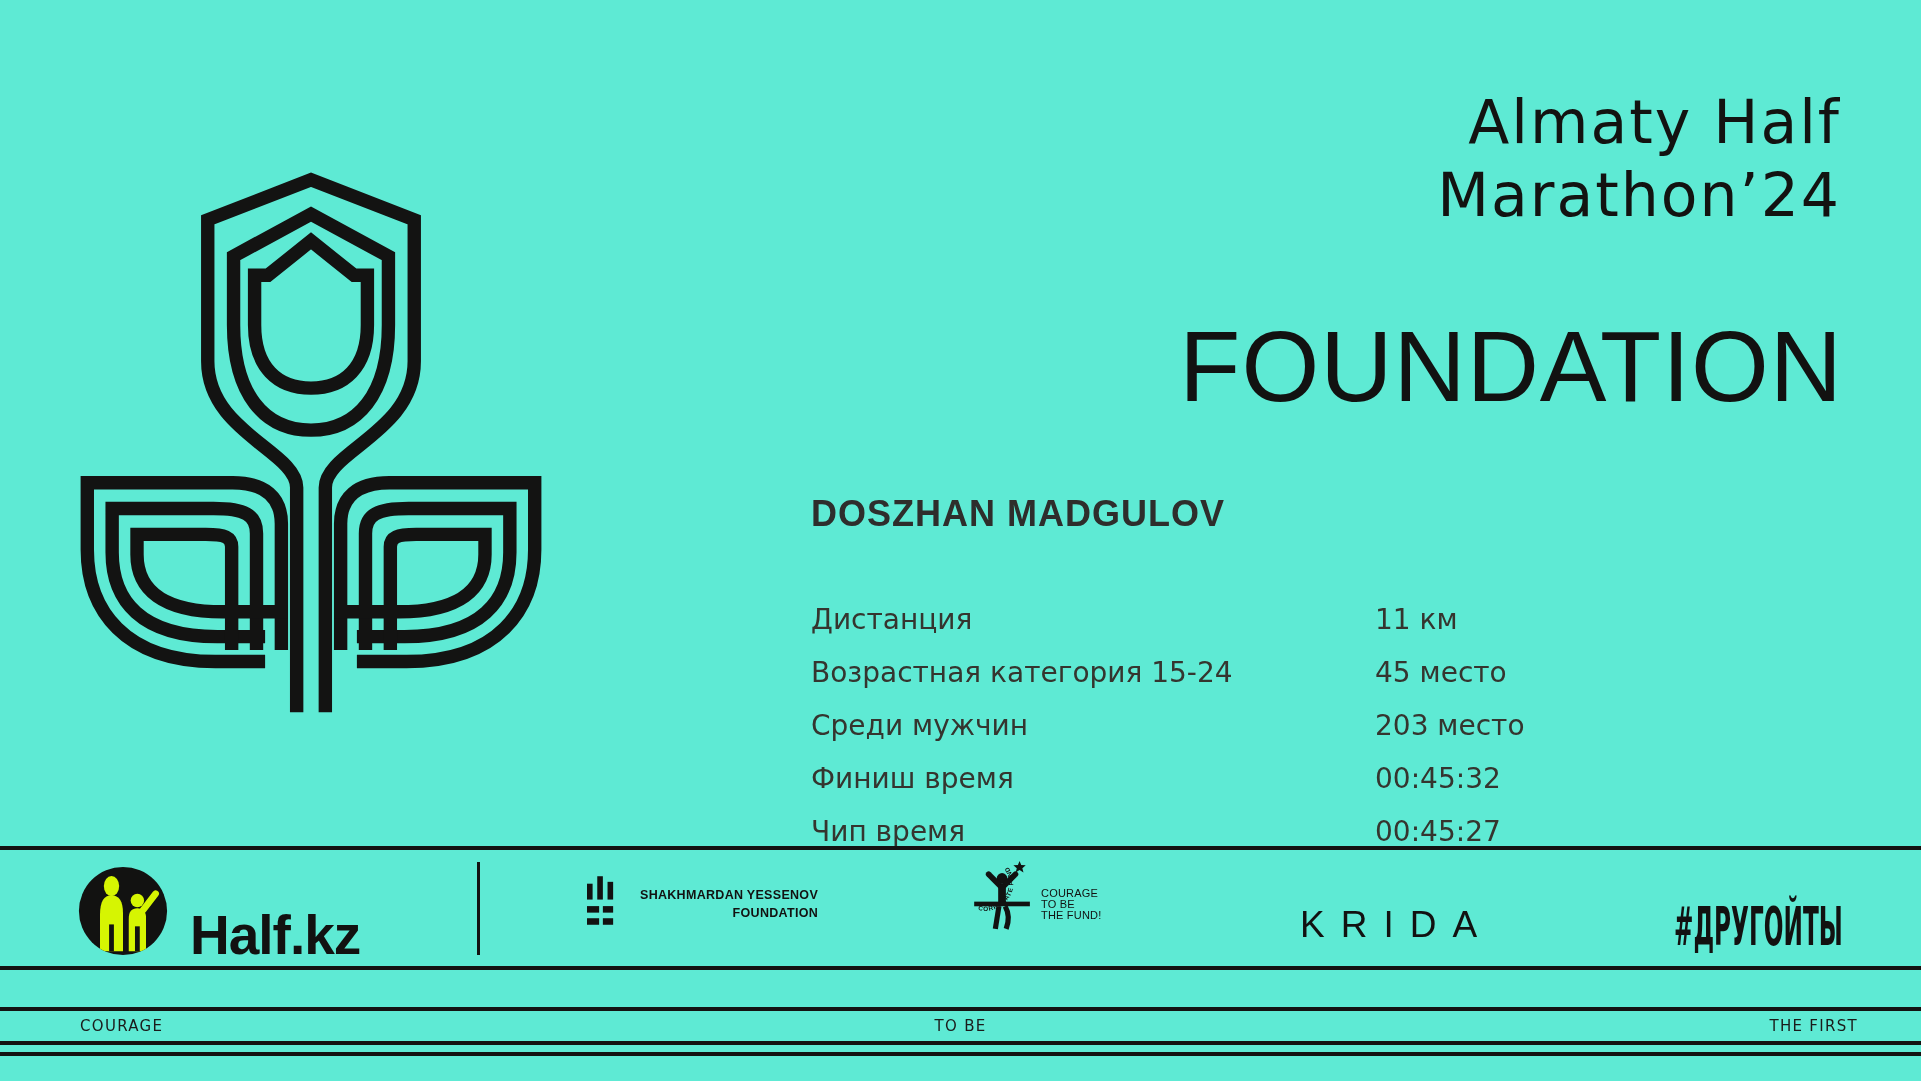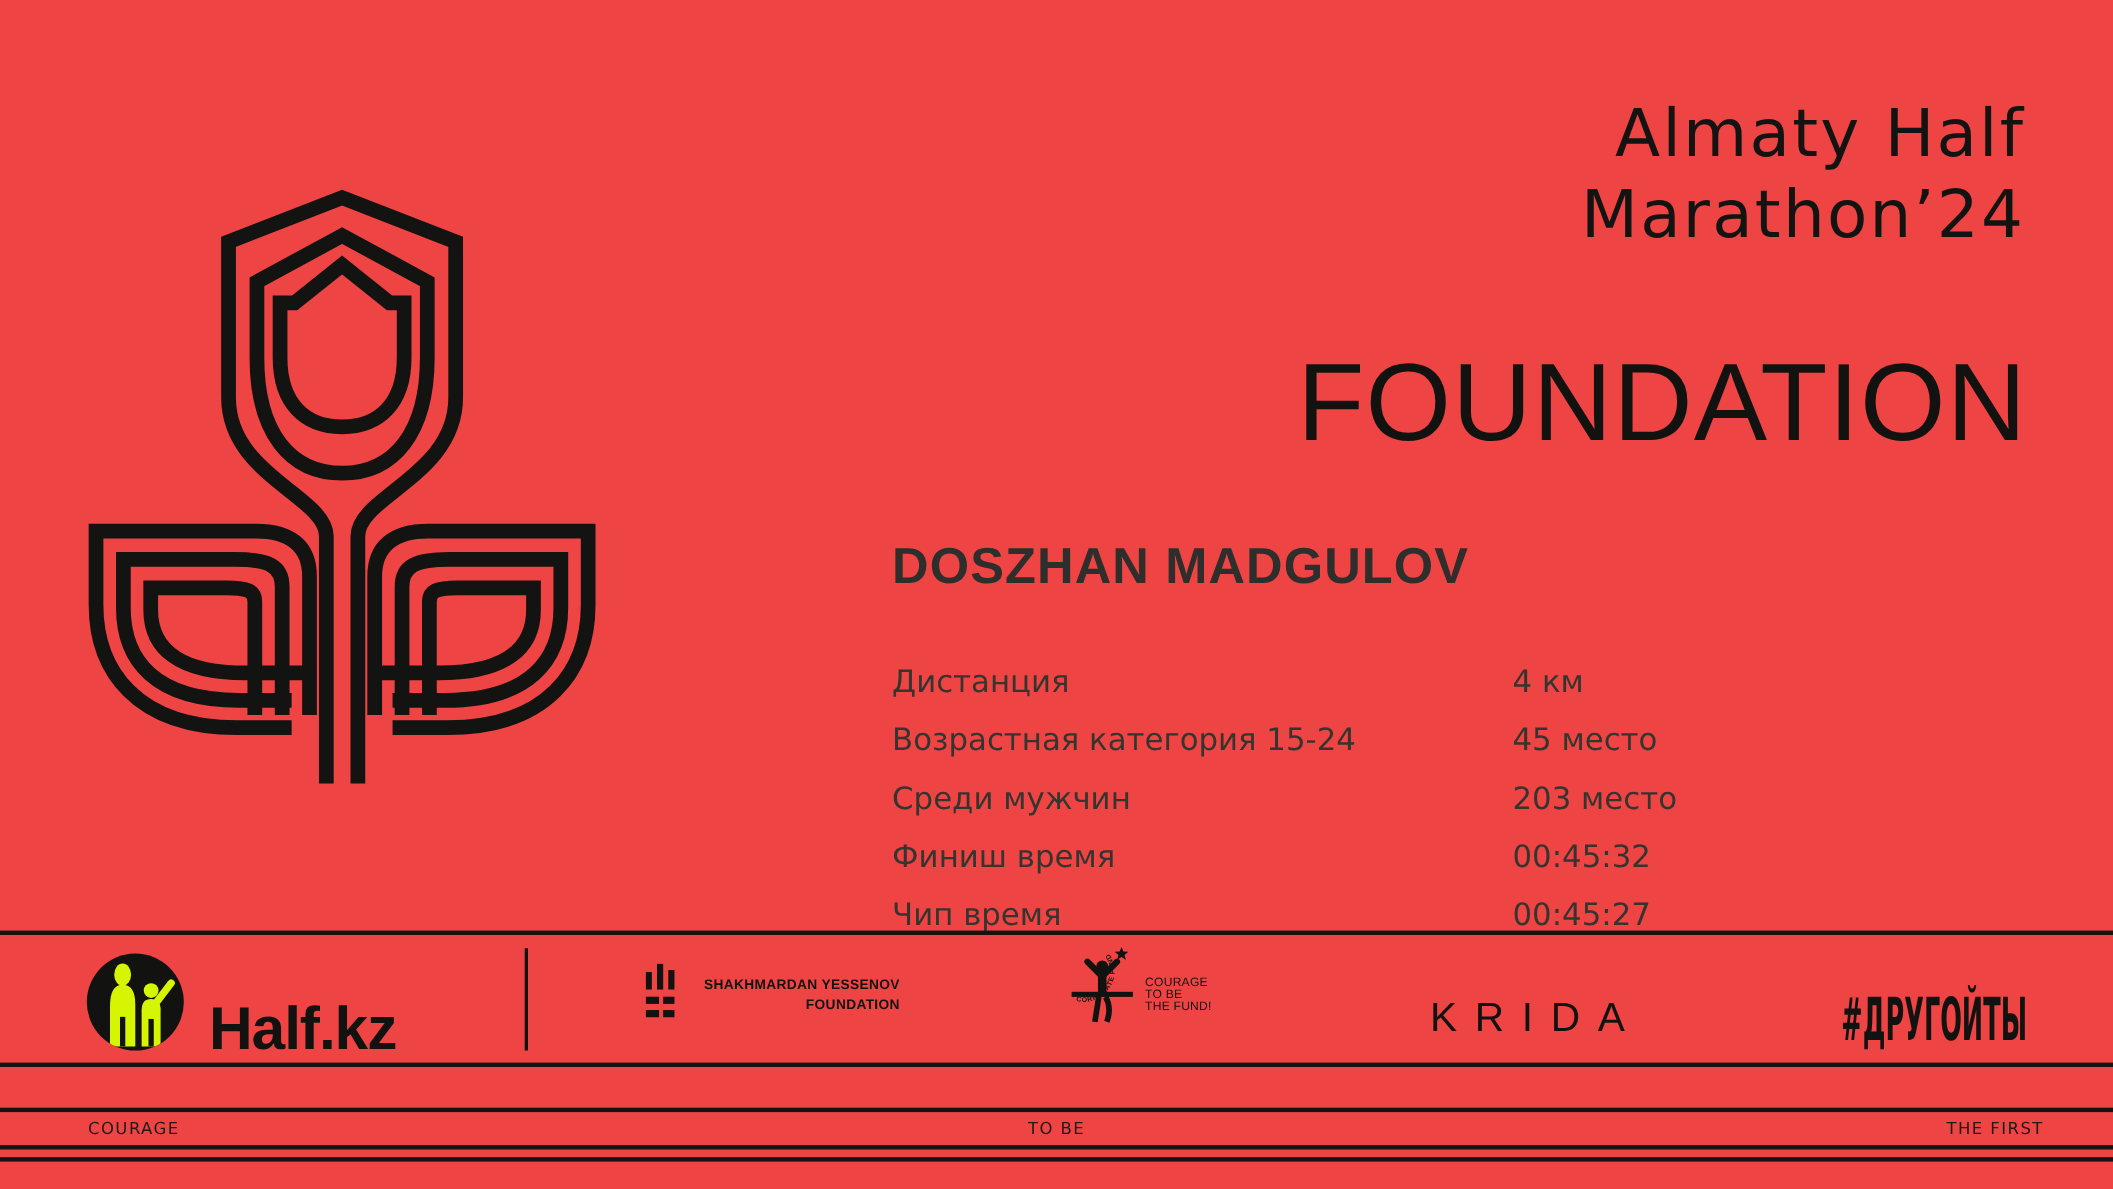--- a/index.html
+++ b/index.html
@@ -3,21 +3,21 @@
 <meta charset="utf-8">
 <style>
   html,body{margin:0;padding:0;}
   body{
     font-family:"DejaVu Sans","Liberation Sans",sans-serif;
     background:#b9c9a0;
   }
   .page{
     position:relative;
     width:1921px;height:1081px;
-    background:#ef4444;
+    background:#5eead4;
     overflow:hidden;
     color:#131312;
   }
   .abs{position:absolute;}
 
   
   .event-title{
     right:80px;top:86px;
     text-align:right;
     font-size:60px;line-height:73px;
@@ -33,21 +33,21 @@
     font-weight:400;
     letter-spacing:1px;
     color:#121211;
     white-space:nowrap;
   }
 
   
   .recipient{
     left:811px;top:492px;
     font-family:"Liberation Sans","DejaVu Sans",sans-serif;
-    font-size:46px;line-height:44px;
+    font-size:36px;line-height:44px;
     font-weight:700;
     letter-spacing:1px;
     color:#2E2E2C;
     white-space:nowrap;
   }
   .results{
     left:811px;top:593px;width:880px;
   }
   .result-row{
     position:relative;
@@ -153,21 +153,21 @@
     <div>Marathon’24</div>
   </div>
 
   <div class="abs cert-heading">FOUNDATION</div>
 
   <div class="abs recipient">DOSZHAN MADGULOV</div>
 
   <div class="abs results">
     <div class="result-row">
       <span class="lbl">Дистанция</span>
-      <span class="val">4 км</span>
+      <span class="val">11 км</span>
     </div>
     <div class="result-row">
       <span class="lbl">Возрастная категория 15-24</span>
       <span class="val">45 место</span>
     </div>
     <div class="result-row">
       <span class="lbl">Среди мужчин</span>
       <span class="val">203 место</span>
     </div>
     <div class="result-row">

